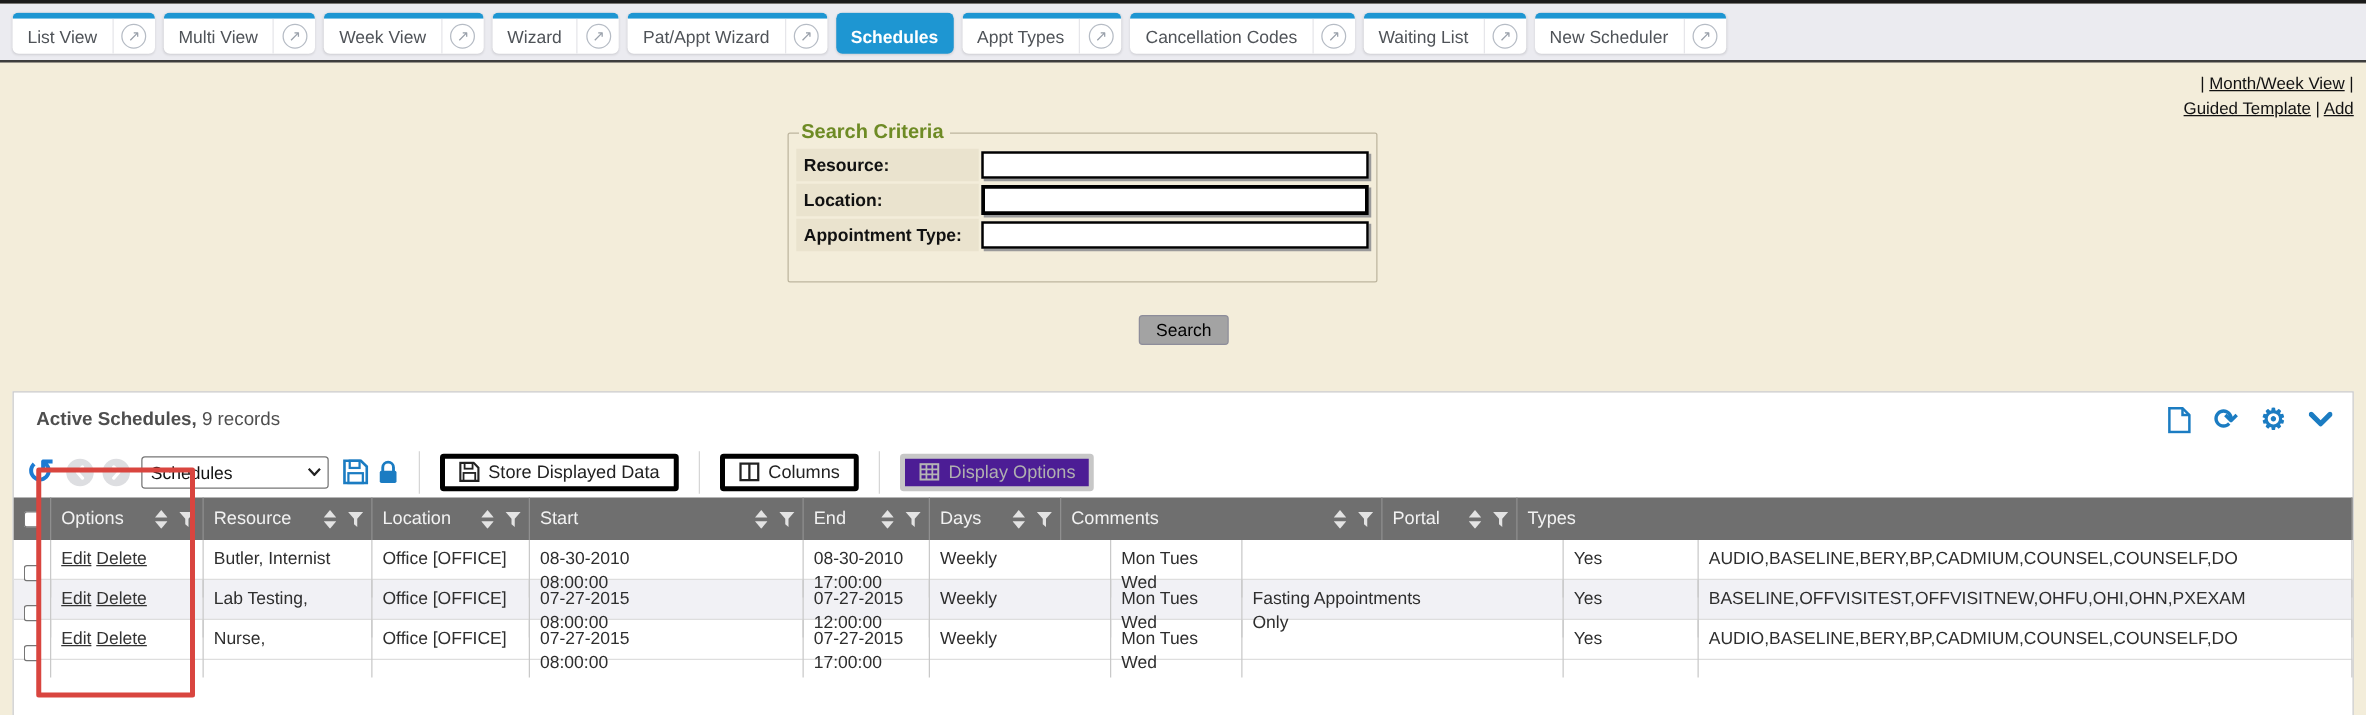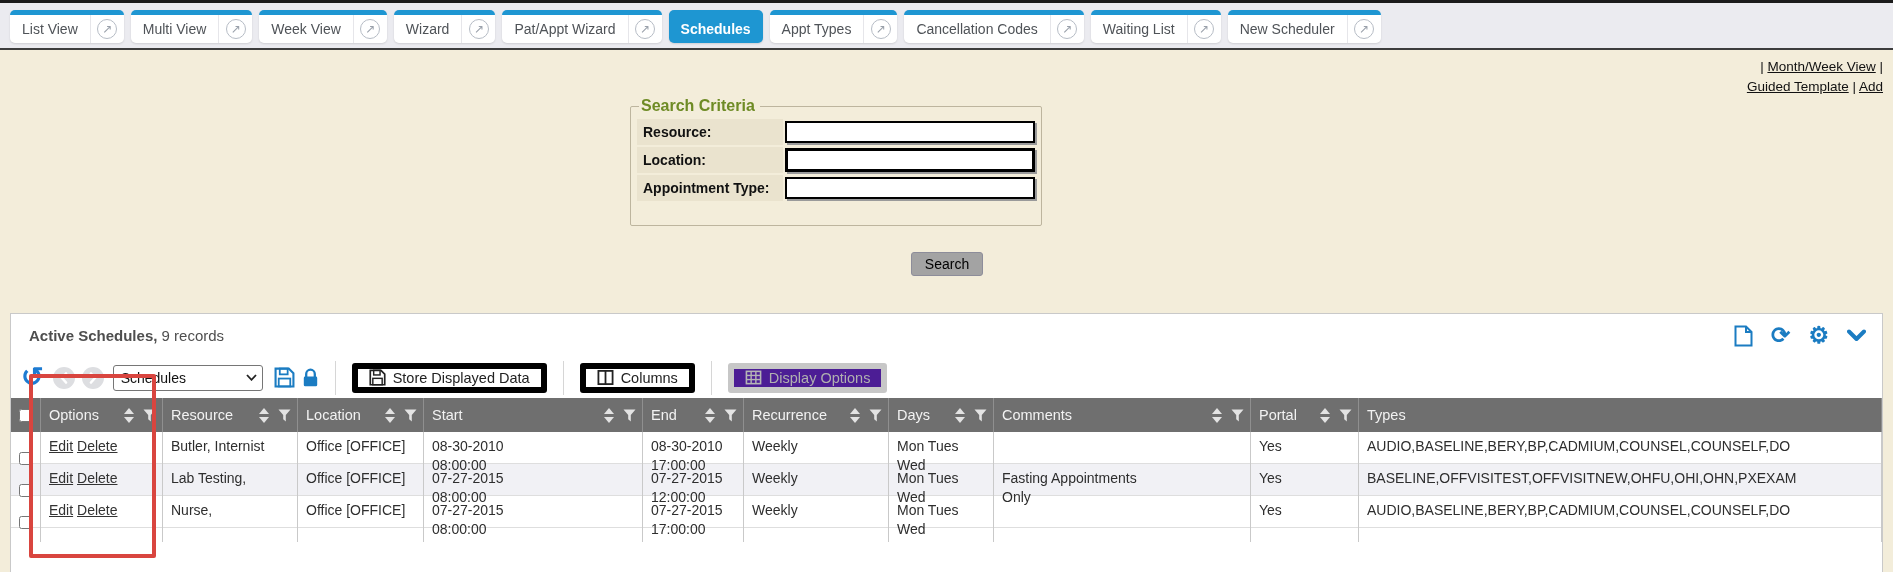--- a/index.html
+++ b/index.html
@@ -35,21 +35,21 @@
     width:20px;height:20px;border:1.5px solid #b6bcc5;border-radius:50%;
     display:flex;align-items:center;justify-content:center;font-size:12px;color:#9aa1ab;line-height:1;
   }
   .tab-active{background:var(--tab-blue);border-top-color:var(--tab-blue);}
   .tab-active .tab-label{color:#fff;font-weight:bold;}
   
   .quicklinks{position:absolute;top:57px;right:10px;text-align:right;font-size:13.5px;line-height:20px;color:#111;}
   .quicklinks a{color:#111;text-decoration:underline;cursor:pointer;}
   
   .search-fs{
-    position:absolute;left:630px;top:97px;width:412px;
+    position:absolute;left:630px;top:97px;width:472px;
     border:1px solid #bdb59e;border-radius:2px;padding:4px 6px 7px 6px;
   }
   .search-fs legend{
     font-size:16px;font-weight:bold;color:var(--legend-green);padding:0 5px 0 2px;margin-left:2px;
   }
   .frow{display:flex;margin-bottom:2px;}
   .flabel{
     width:146px;background:var(--label-bg);font-size:14px;font-weight:bold;color:#111;
     padding:5px 4px 5px 6px;white-space:nowrap;
   }
@@ -84,21 +84,21 @@
   .view-select{
     -webkit-appearance:none;appearance:none;height:26px;width:150px;
     border:1px solid #767676;border-radius:3px;background:#fff;
     font-size:14px;font-family:"Liberation Sans",sans-serif;padding:0 20px 0 7px;color:#111;
   }
   .sel-wrap{position:relative;display:flex;align-items:center;margin:0 4px 0 2px;}
   .sel-wrap svg{position:absolute;right:6px;pointer-events:none;}
   .tb-sep{width:1px;height:34px;background:#d6d6d6;margin:0 9px;}
   .tb-btn{
     display:flex;align-items:center;gap:7px;height:30px;padding:0 11px;
-    background:#fff;border:6px solid #000000;border-radius:3px;font-size:14.5px;color:#222;
+    background:#fff;border:4px solid #000000;border-radius:3px;font-size:14.5px;color:#222;
     font-family:"Liberation Sans",sans-serif;cursor:pointer;
   }
   .tb-btn.disabled{border-color:#c7c7c7;color:#b0b0b0;cursor:default;background:#4c1d95;}
   .icon-btn{display:flex;align-items:center;cursor:pointer;}
   
   .thead{display:flex;height:34px;background:var(--hdr-gray);}
   .th{
     display:flex;align-items:center;justify-content:space-between;
     padding:0 6px 0 8px;border-right:1px solid #8f8f8f;color:#f2f2f2;font-size:14.5px;
     overflow:hidden;cursor:pointer;
@@ -360,36 +360,20 @@
           </span>
           <span>
             <svg width="13" height="13" viewBox="0 0 13 13">
               <polygon points="0.5,0.5 12.5,0.5 7.8,6 7.8,12.5 5.2,10.3 5.2,6" fill="#e3e3e3"></polygon>
             </svg>
           </span>
         </span>
       </div>
       <div class="th" style="width: 101px;">
         <span class="th-label">End</span>
-        <span class="th-icons">
-          <span>
-            <svg width="10" height="15" viewBox="0 0 10 15">
-              <polygon points="5,0 10,6 0,6" fill="#e3e3e3"></polygon>
-              <polygon points="5,15 10,9 0,9" fill="#e3e3e3"></polygon>
-            </svg>
-          </span>
-          <span>
-            <svg width="13" height="13" viewBox="0 0 13 13">
-              <polygon points="0.5,0.5 12.5,0.5 7.8,6 7.8,12.5 5.2,10.3 5.2,6" fill="#e3e3e3"></polygon>
-            </svg>
-          </span>
-        </span>
-      </div>
-      <div class="th" style="width: 145px;">
-        <span class="th-label">Recurrence</span>
         <span class="th-icons">
           <span>
             <svg width="10" height="15" viewBox="0 0 10 15">
               <polygon points="5,0 10,6 0,6" fill="#e3e3e3"></polygon>
               <polygon points="5,15 10,9 0,9" fill="#e3e3e3"></polygon>
             </svg>
           </span>
           <span>
             <svg width="13" height="13" viewBox="0 0 13 13">
               <polygon points="0.5,0.5 12.5,0.5 7.8,6 7.8,12.5 5.2,10.3 5.2,6" fill="#e3e3e3"></polygon>

